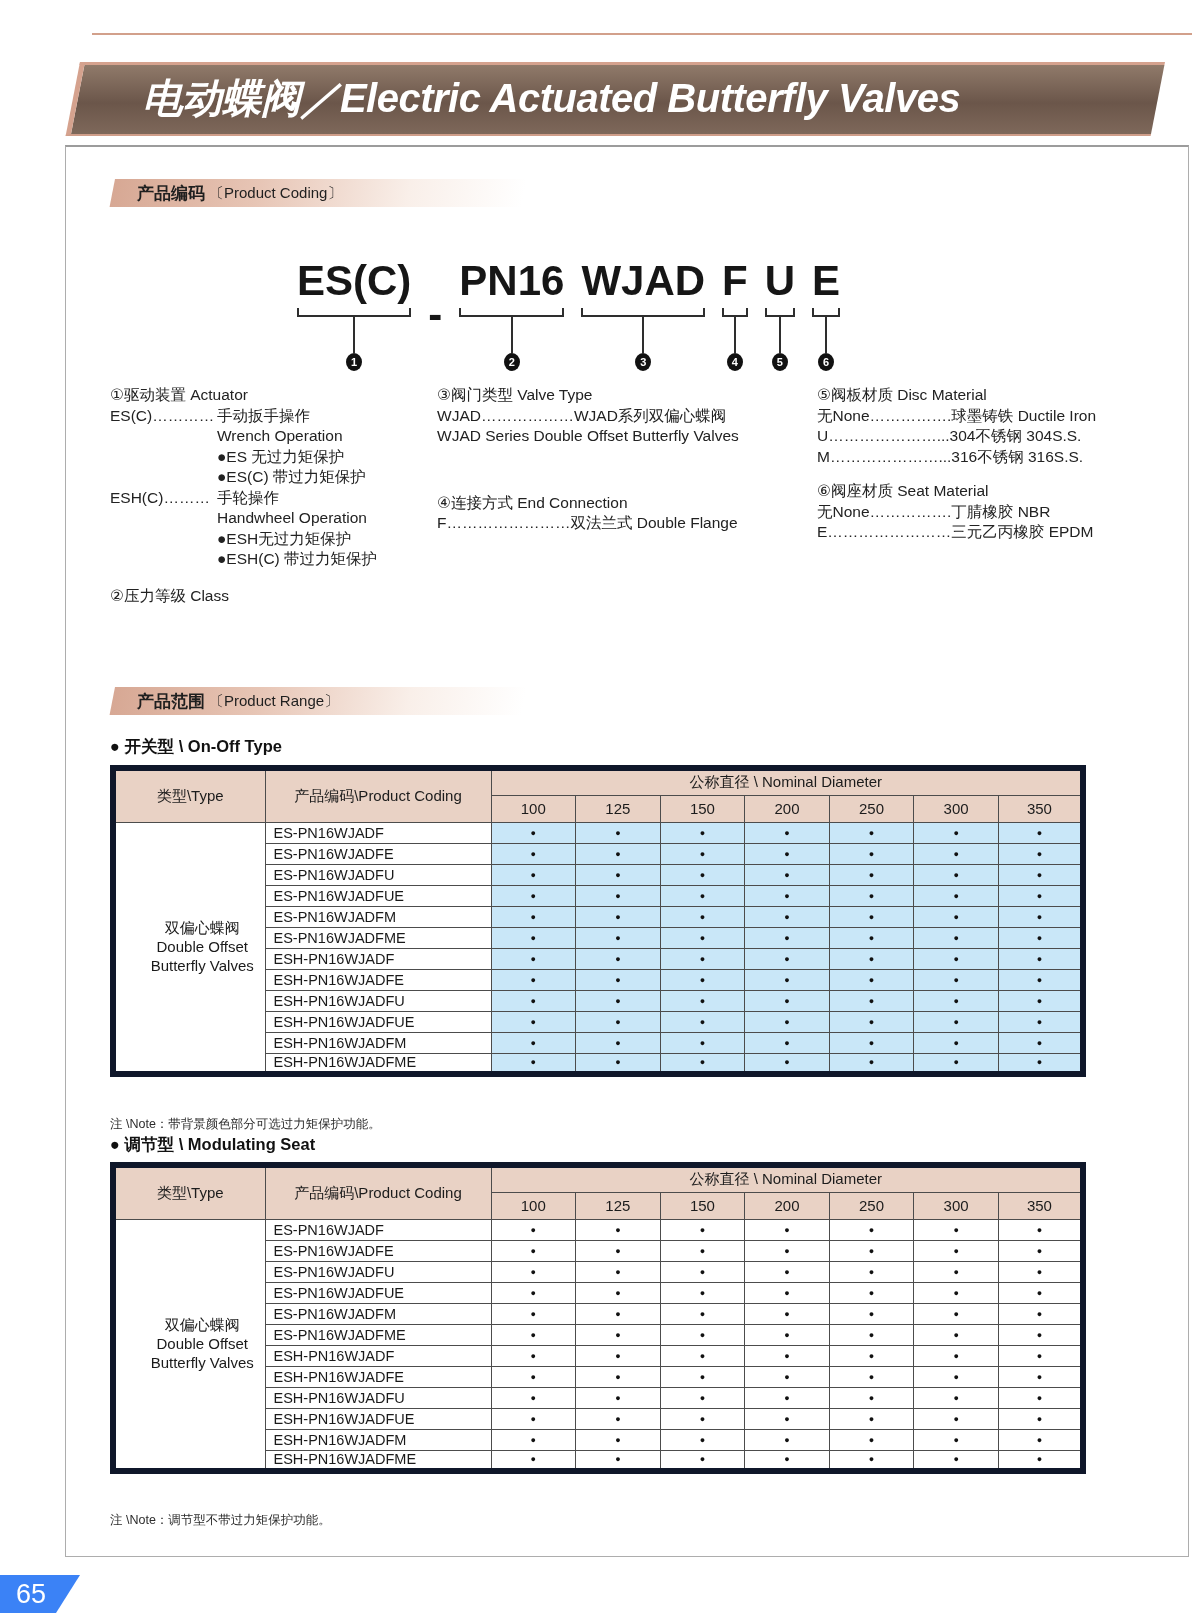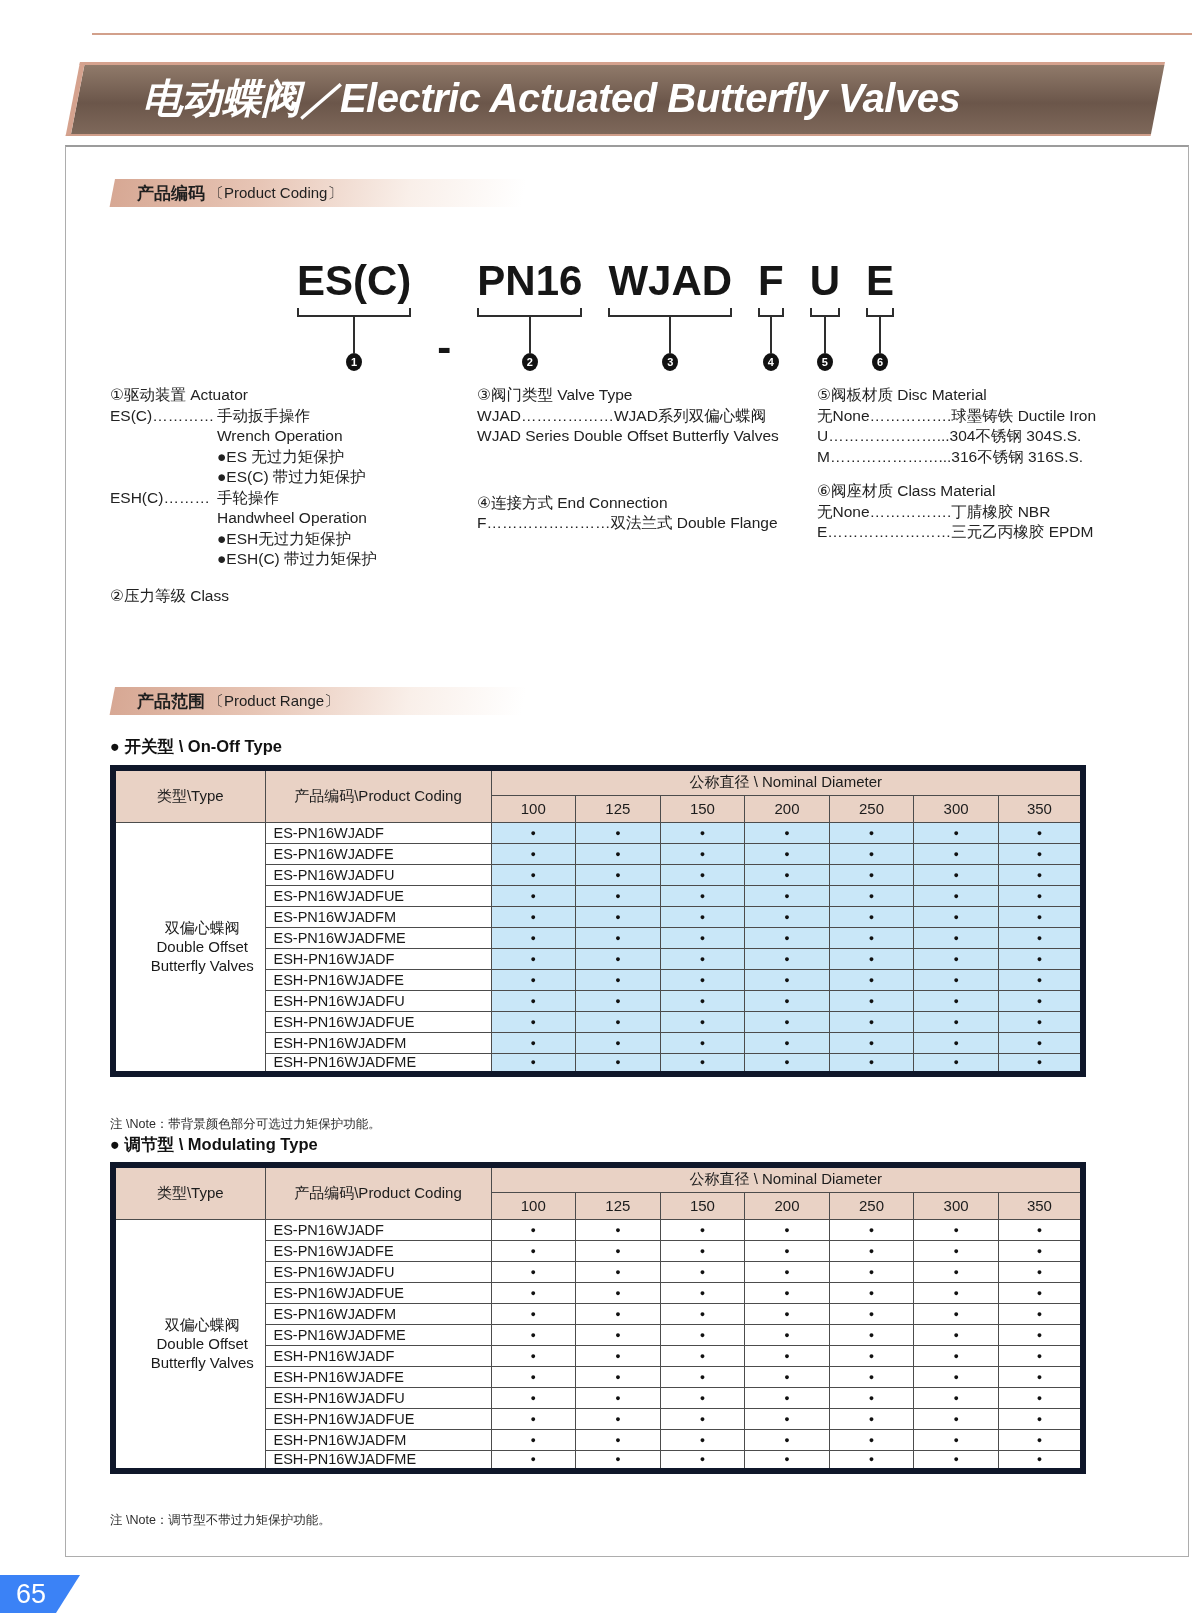--- a/index.html
+++ b/index.html
@@ -26,33 +26,33 @@
   
   .section-bar{position:absolute;height:28px;width:412px;
     transform:skewX(-11deg);transform-origin:0 0;
     background:linear-gradient(90deg,#d7a894 0%,#e7c5b5 35%,#f9efe9 72%,#ffffff 100%);}
   .section-bar-inner{transform:skewX(11deg);transform-origin:0 0;display:flex;align-items:center;
     height:100%;padding-left:22px;white-space:nowrap;}
   .section-bar .zh{font-size:17px;font-weight:bold;color:#1f1f1f;}
   .section-bar .en{font-size:15px;color:#1f1f1f;margin-left:4px;}
 
   
-  .code-row{position:absolute;left:297px;top:258px;display:flex;align-items:flex-end;gap:26px;}
+  .code-row{position:absolute;left:297px;top:258px;display:flex;align-items:center;gap:17px;}
   .code-seg{display:flex;flex-direction:column;align-items:center;}
   .code-text{font-size:42px;font-weight:bold;color:#161616;line-height:1.1;white-space:nowrap;}
   .code-bracket{align-self:stretch;height:7px;margin-top:4px;
     border-left:2px solid #2e2e2e;border-right:2px solid #2e2e2e;border-bottom:2px solid #2e2e2e;}
   .code-stem{width:2px;height:36px;background:#2e2e2e;}
   .code-marker{width:16px;height:18px;border-radius:50%;background:#111;color:#fff;
     font-size:11px;font-weight:bold;display:flex;align-items:center;justify-content:center;}
 
   
   .legend-col{position:absolute;font-size:15.5px;line-height:20.5px;color:#222;}
   #legend-col1{left:110px;top:385px;width:330px;}
-  #legend-col2{left:437px;top:385px;width:360px;margin-left:40px;}
+  #legend-col2{left:437px;top:385px;width:360px;}
   #legend-col3{left:817px;top:385px;width:370px;}
   .legend-title{white-space:nowrap;}
   .legend-entry{display:grid;grid-template-columns:107px 1fr;}
   .legend-entry .lead{white-space:nowrap;}
   .legend-lines div{white-space:nowrap;}
   .legend-block div{white-space:nowrap;}
   #legend-col2 .legend-block + .legend-block{margin-top:46px;}
   #legend-col3 .legend-block + .legend-block{margin-top:14px;}
   .legend-footer{margin-top:16px;white-space:nowrap;}
 
@@ -173,21 +173,21 @@
       </div>
     </div>
   <div class="legend-col" id="legend-col3">
       <div class="legend-block">
         <div class="legend-title">⑤阀板材质 Disc Material</div>
         <div>无None…………….球墨铸铁 Ductile Iron</div>
         <div>U…………………...304不锈钢 304S.S.</div>
         <div>M…………………...316不锈钢 316S.S.</div>
       </div>
       <div class="legend-block">
-        <div class="legend-title">⑥阀座材质 Class Material</div>
+        <div class="legend-title">⑥阀座材质 Seat Material</div>
         <div>无None…………….丁腈橡胶 NBR</div>
         <div>E……………………三元乙丙橡胶 EPDM</div>
       </div>
     </div>
 
 
   <div class="section-bar" style="left:115px;top:687px;">
     <div class="section-bar-inner">
       <span class="zh">产品范围</span>
       <span class="en">〔Product Range〕</span>
@@ -346,21 +346,21 @@
           <td class="dot-cell hl">●</td>
           <td class="dot-cell hl">●</td>
           <td class="dot-cell hl">●</td>
           <td class="dot-cell hl">●</td>
           <td class="dot-cell hl">●</td>
         </tr>
       </tbody>
     </table>
   <div class="table-note" style="left:110px;top:1096px;">注 \Note：带背景颜色部分可选过力矩保护功能。</div>
 
-  <div class="range-label" style="left:110px;top:1134px;">● 调节型 \ Modulating Type</div>
+  <div class="range-label" style="left:110px;top:1134px;">● 调节型 \ Modulating Seat</div>
   <table class="range-table" style="left:110px;top:1162px;">
       <colgroup>
         <col style="width: 152px;">
         <col style="width: 226px;">
         <col>
         <col>
         <col>
         <col>
         <col>
         <col>

